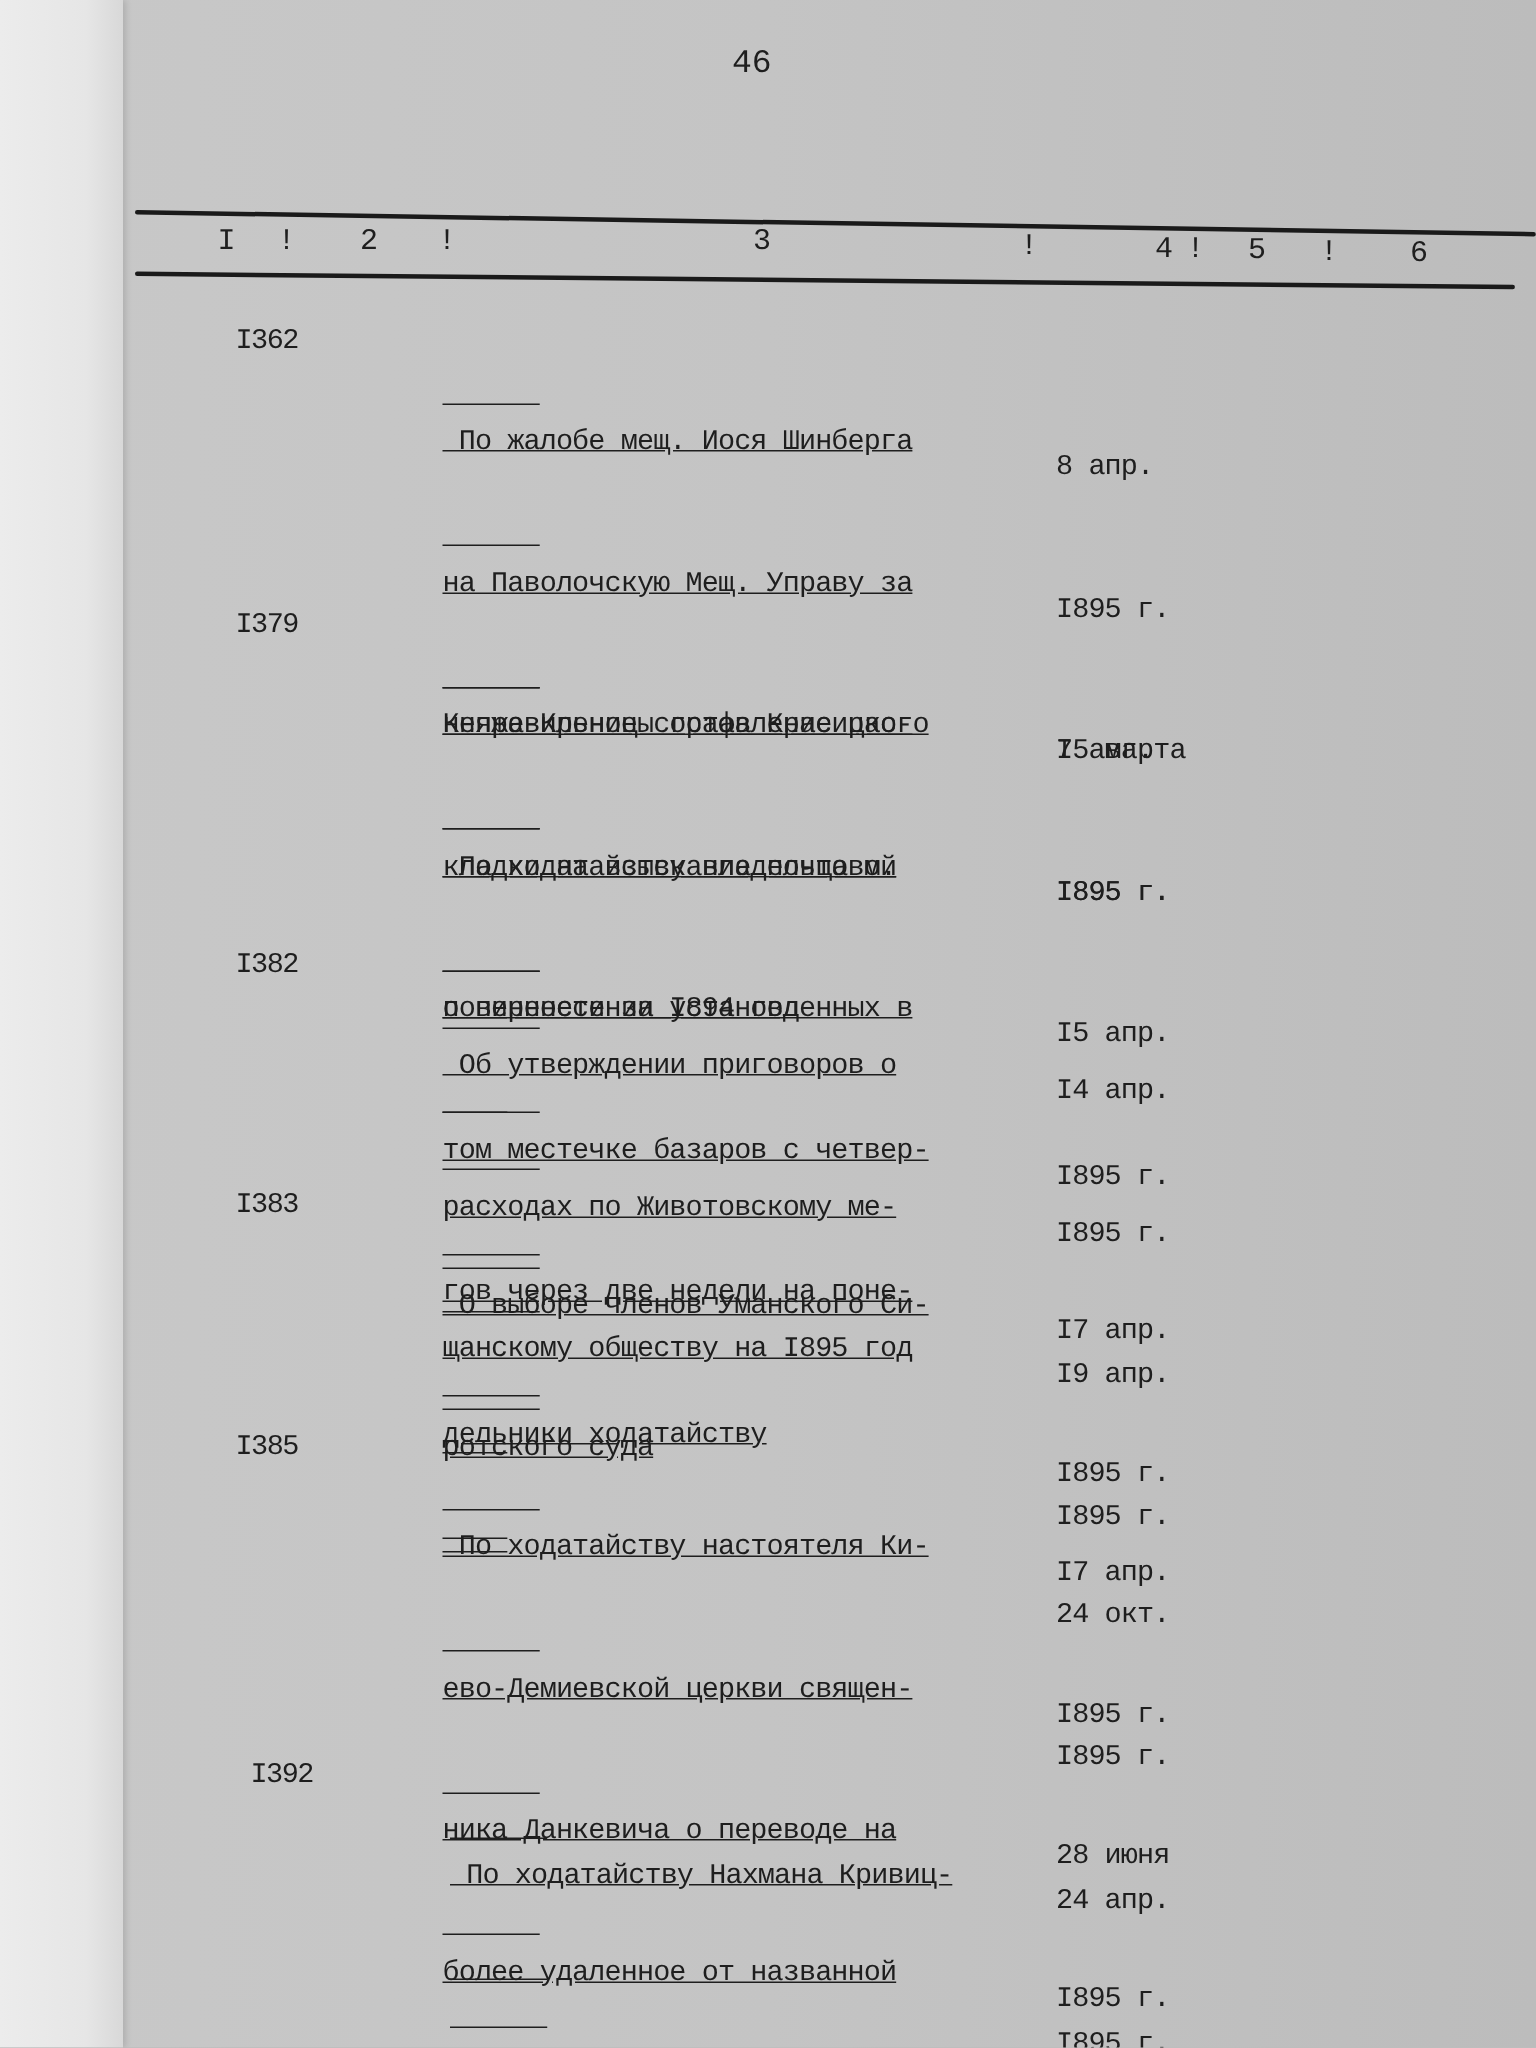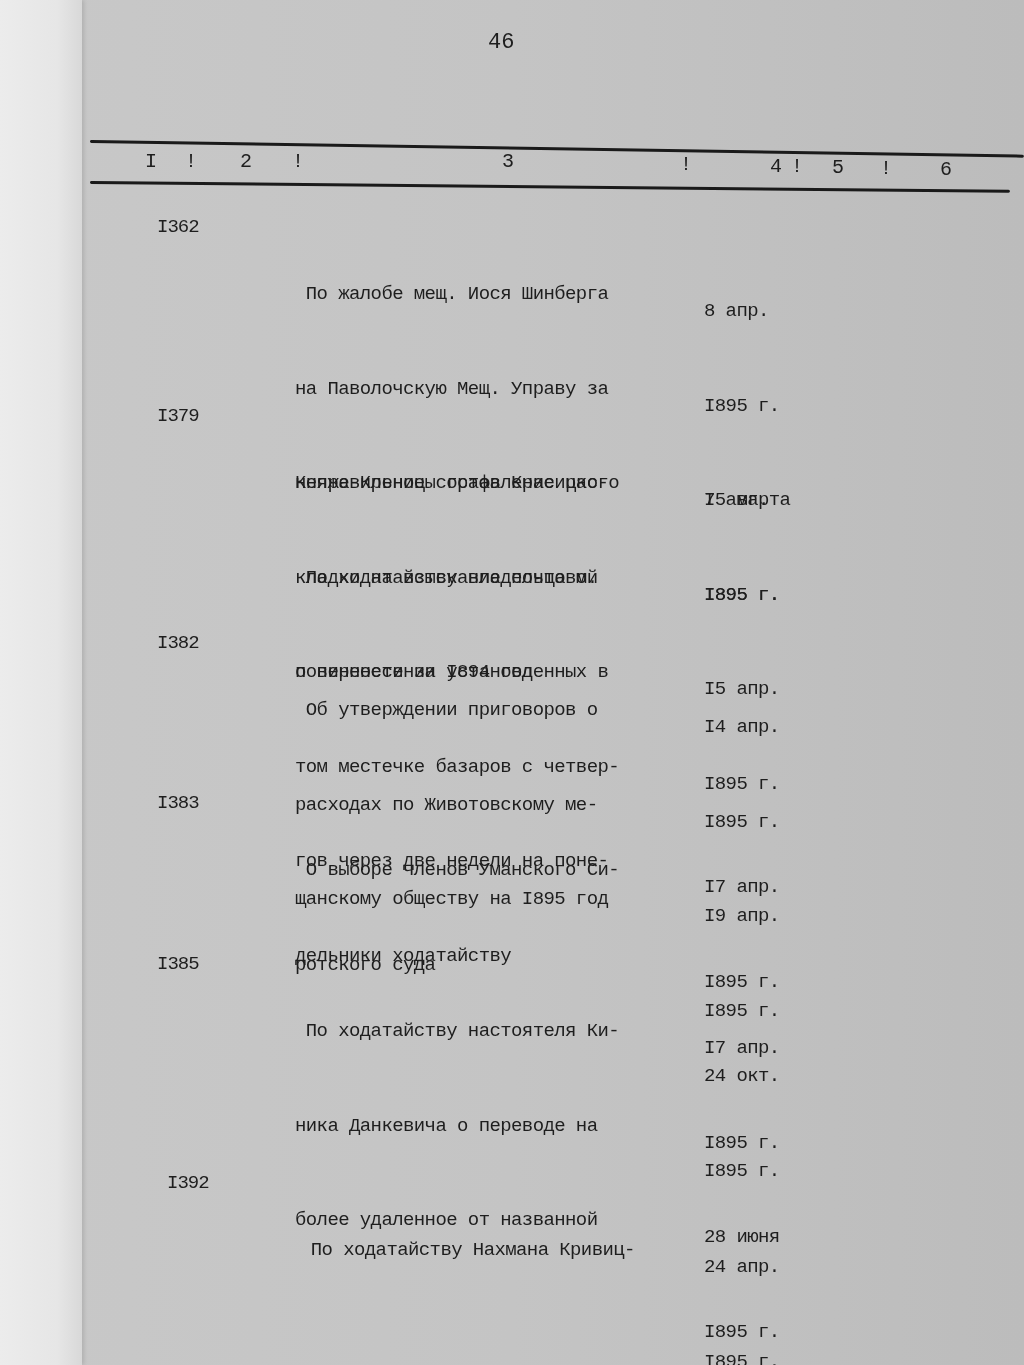--- a/index.html
+++ b/index.html
@@ -60,20 +60,21 @@
     }
     .entry-desc {
       position: absolute;
       left: 295px;
       top: 0;
       width: 420px;
       font-size: 19px;
       line-height: 31.5px;
       letter-spacing: -0.6px;
       white-space: pre;
+      text-decoration: underline;
     }
     .entry-dates {
       position: absolute;
       left: 704px;
       top: 17px;
       font-size: 19px;
       line-height: 31.5px;
       letter-spacing: -0.6px;
       white-space: pre;
     }
@@ -164,20 +165,21 @@
       <span class="line">I895 г.</span>
       <span class="line">24 окт.</span>
       <span class="line">I895 г.</span>
     </div>
   </div>
 
   <div class="entry" style="top:953px;">
     <div class="entry-num">I385</div>
     <div class="entry-desc">
       <span class="line"> По ходатайству настоятеля Ки-</span>
+      <span class="line">ево-Демиевской церкви священ-</span>
       <span class="line">ника Данкевича о переводе на</span>
       <span class="line">более удаленное от названной</span>
       
       
     </div>
     <div class="entry-dates">
       <span class="line">I7 апр.</span>
       <span class="line">I895 г.</span>
       <span class="line">28 июня</span>
       <span class="line">I895 г.</span>

